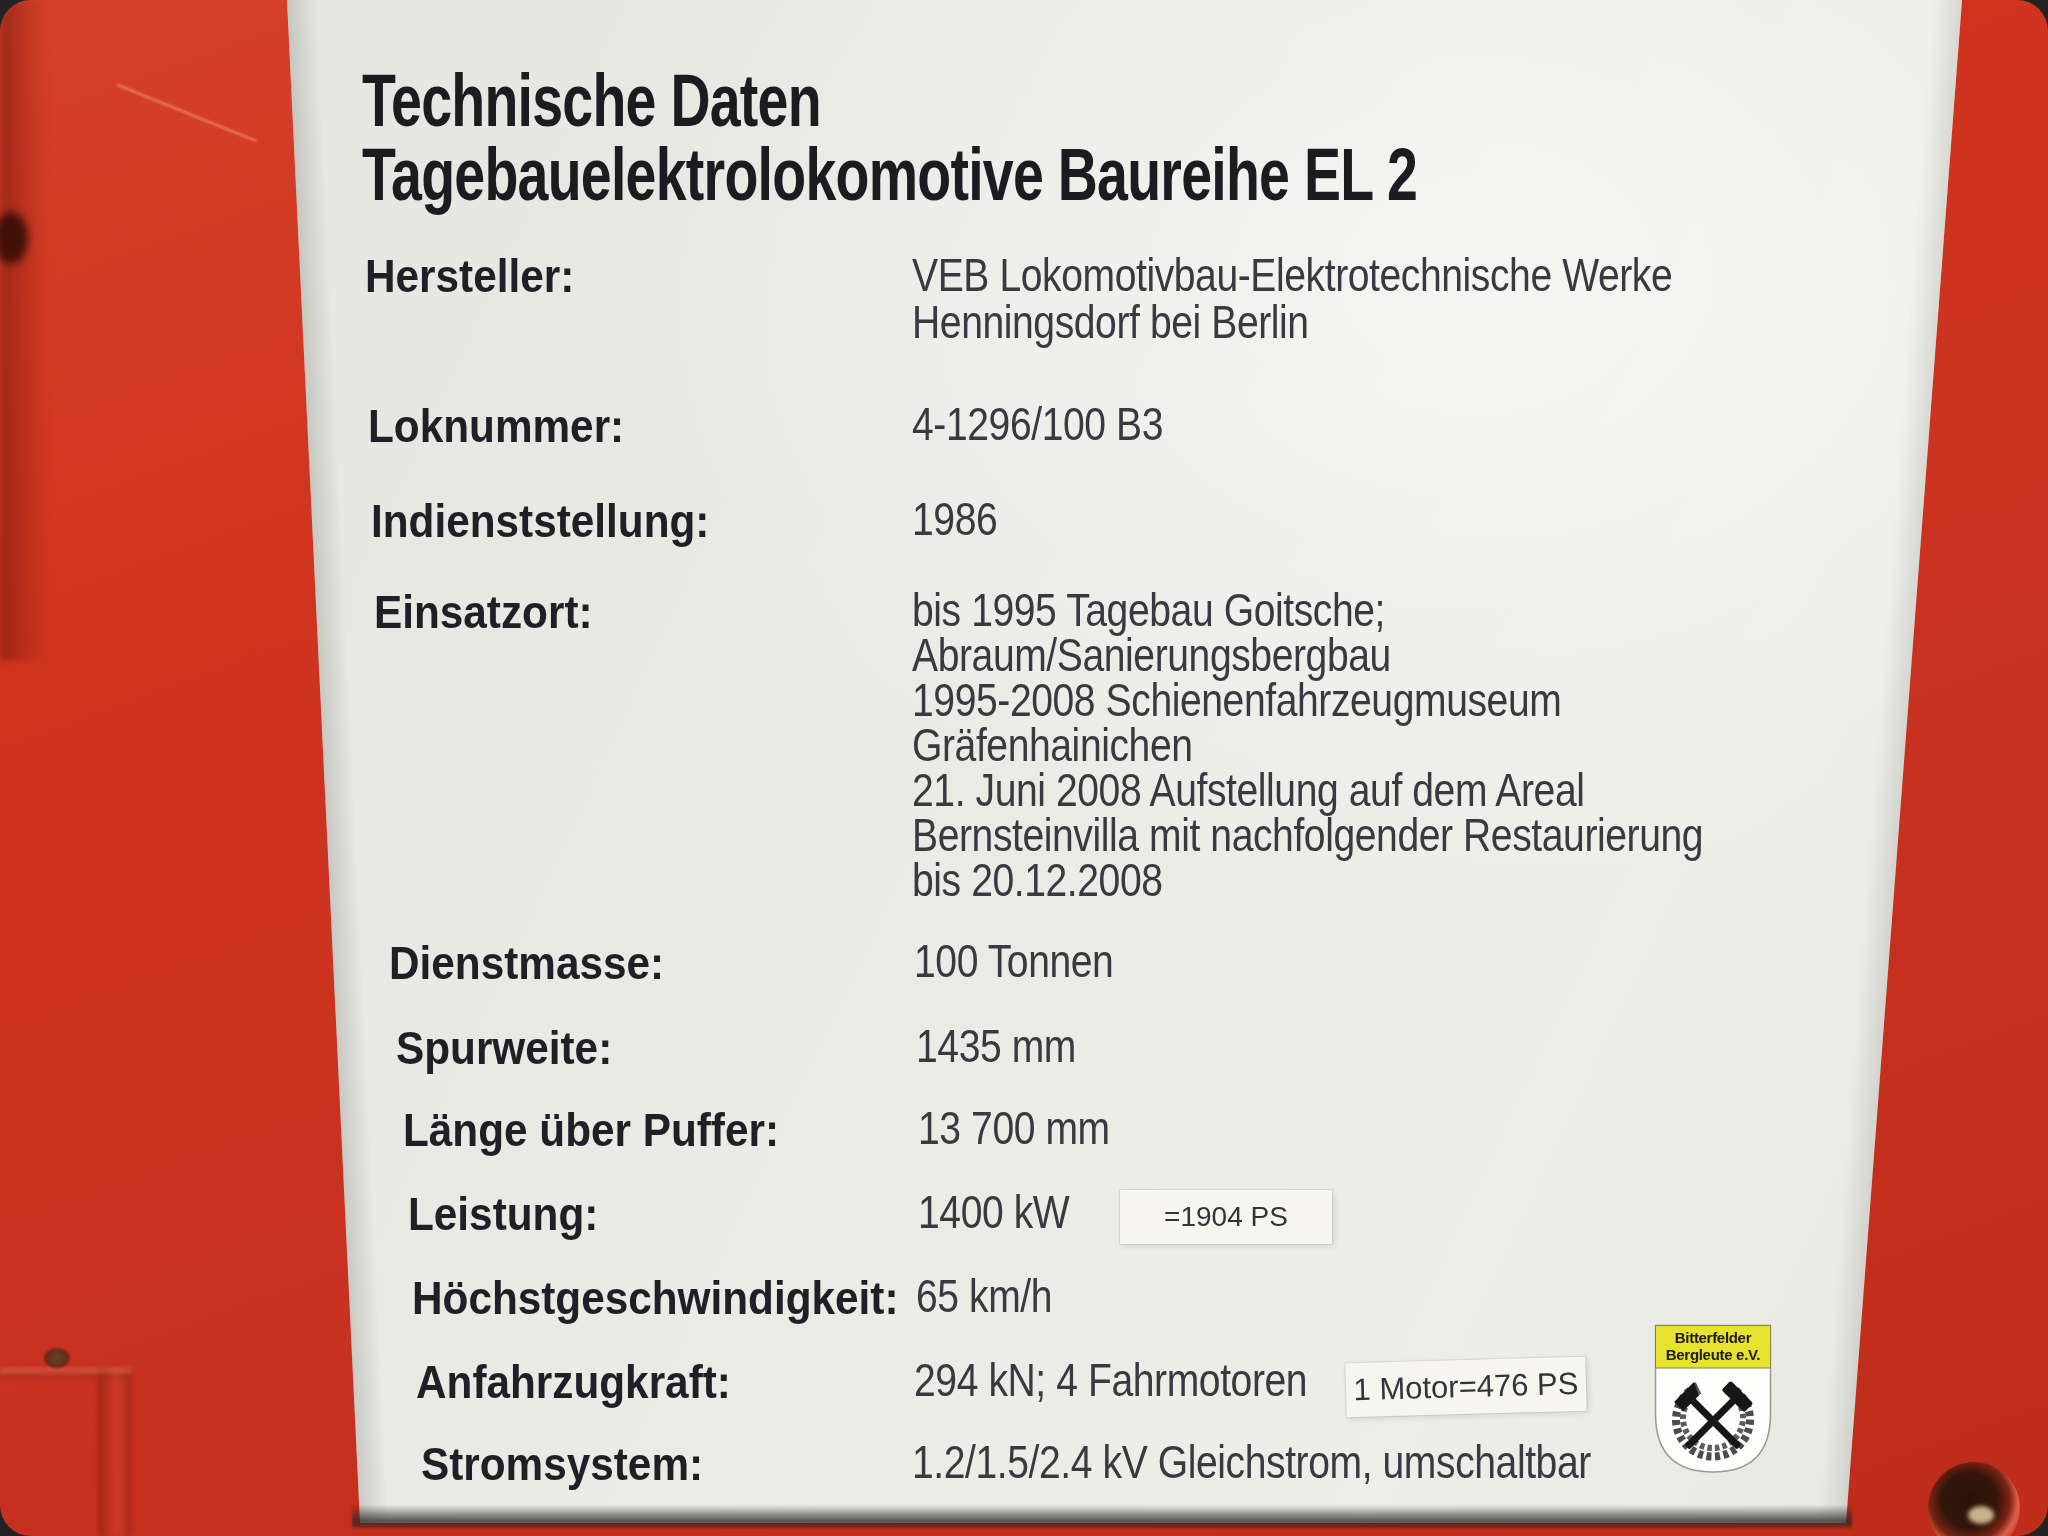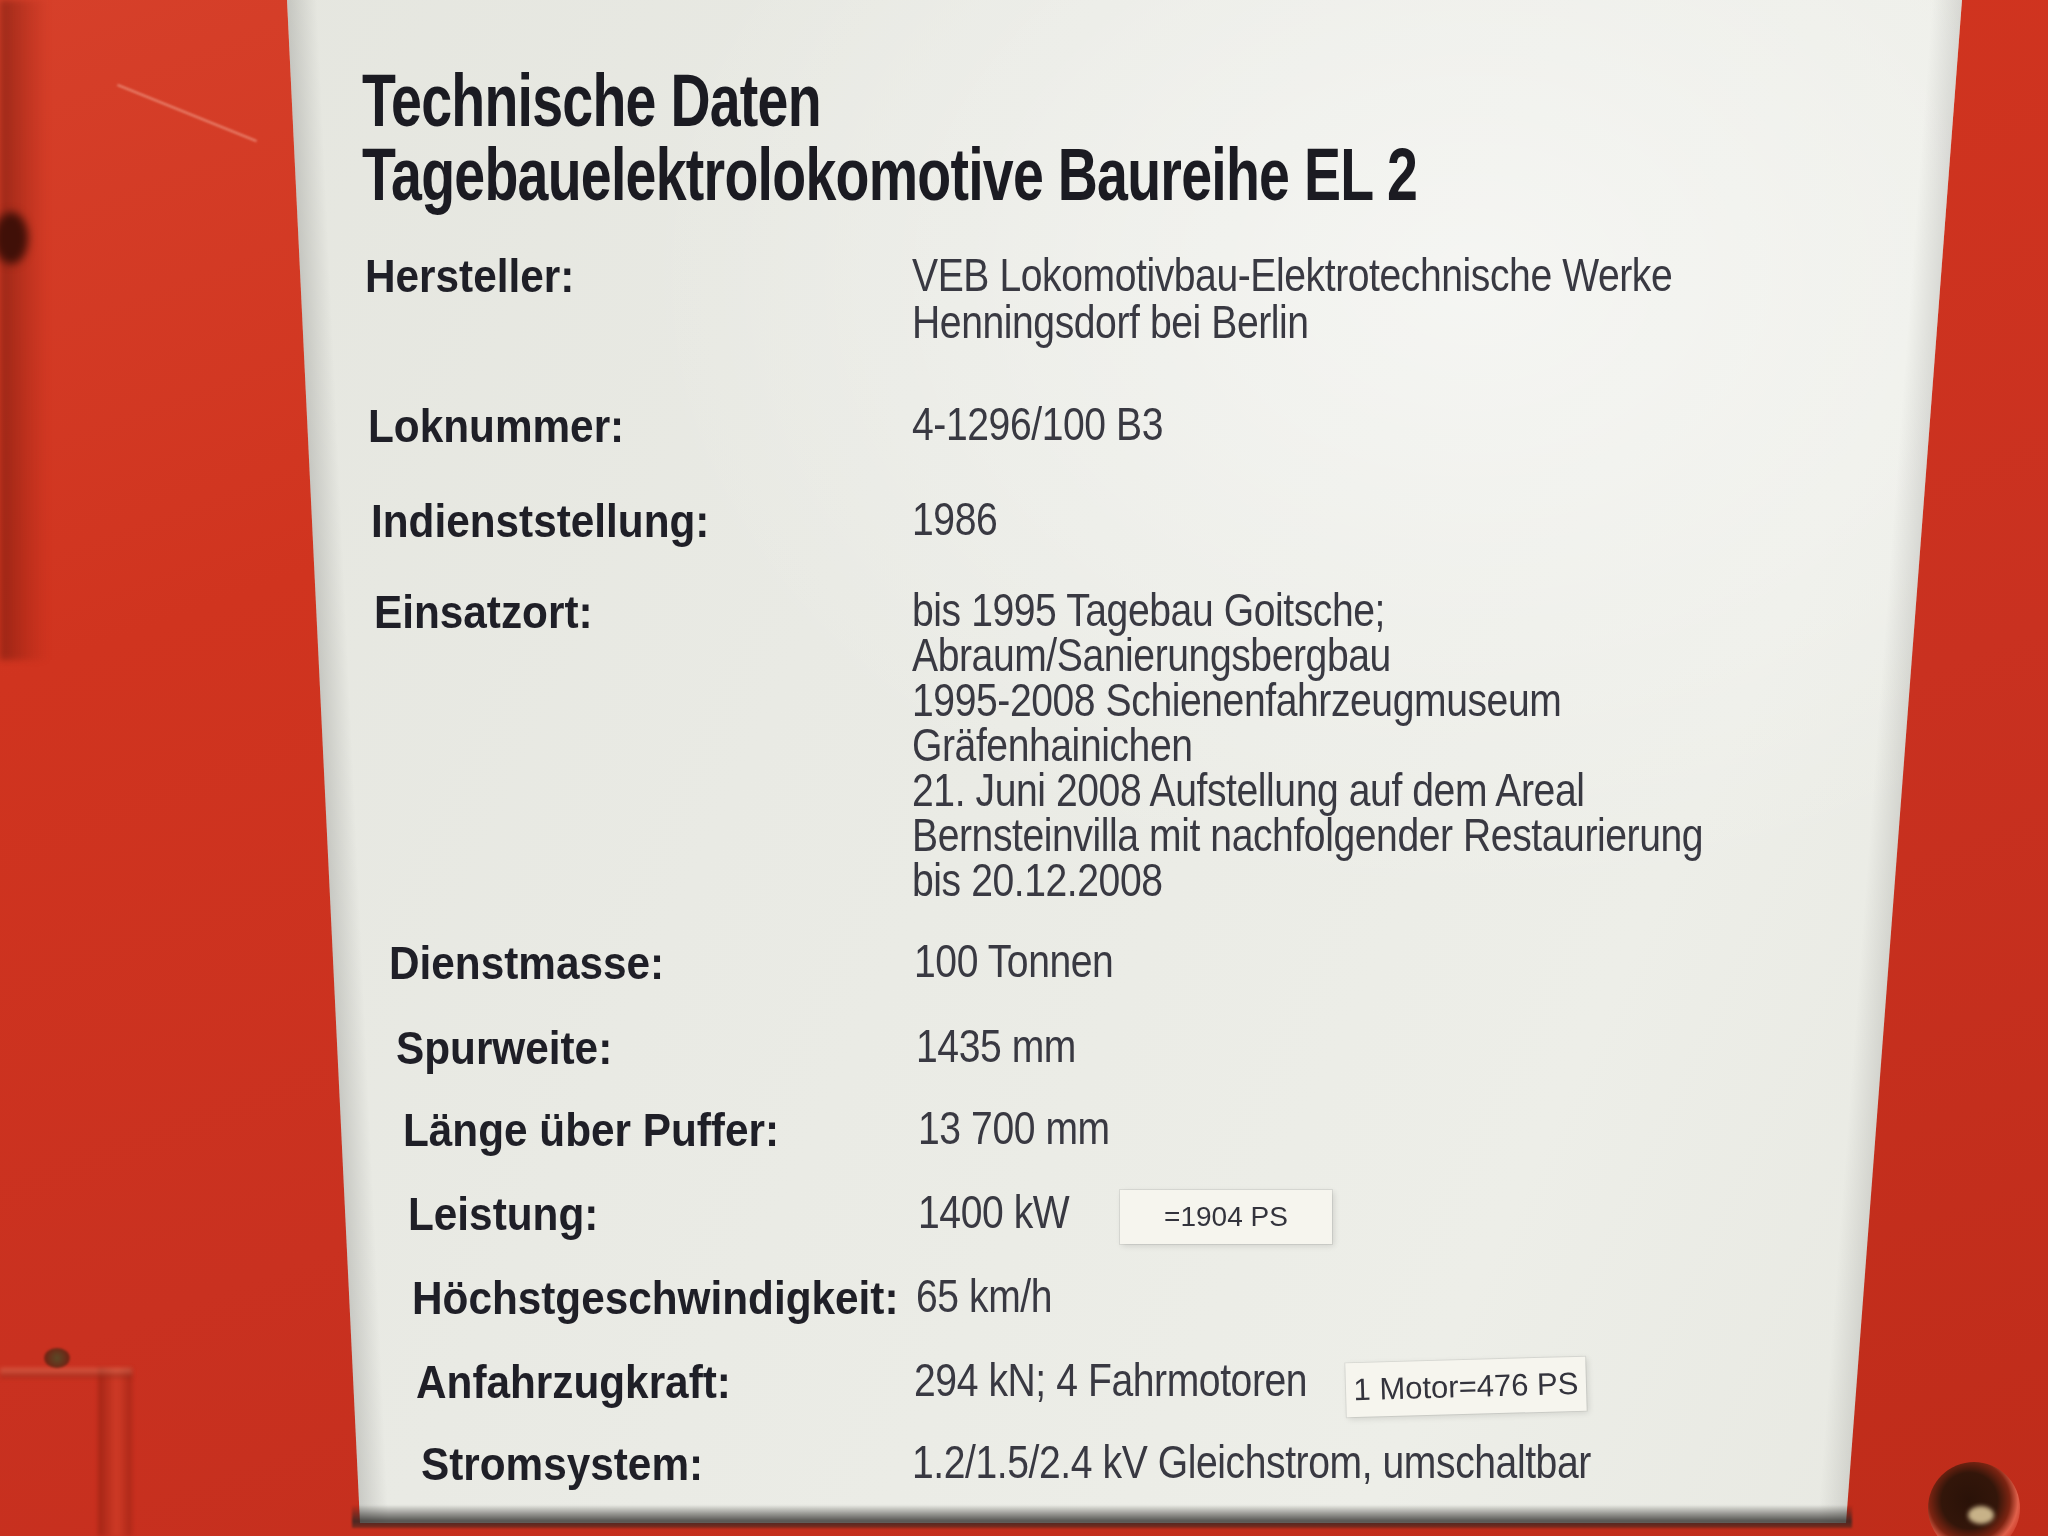--- a/index.html
+++ b/index.html
@@ -1,18 +1,18 @@
 <!DOCTYPE html>
 <html><head>
 <meta charset="utf-8">
 <style>
   html,body{margin:0;padding:0;background:#222;}
   #canvas{position:relative;width:2048px;height:1536px;overflow:hidden;
           font-family:"Liberation Sans","DejaVu Sans",sans-serif;
-          background:linear-gradient(160deg,#d6402a 0%,#d0341f 30%,#c93120 60%,#bf2c1a 100%);}
+          background:linear-gradient(160deg,#d6402a 0%,#d0341f 30%,#c93120 60%,#bf2c1a 100%);border-radius:31px;}
 
   
   .streak-left{position:absolute;left:0;top:0;width:48px;height:660px;
     background:linear-gradient(90deg,rgba(110,24,12,.55),rgba(140,30,16,.25) 60%,transparent);
     filter:blur(3px);}
   .blotch-dark{position:absolute;left:-6px;top:212px;width:34px;height:52px;border-radius:50%;
     background:#401008;filter:blur(4px);}
   .scratch{position:absolute;left:112px;top:112px;width:150px;height:2px;background:rgba(255,210,190,.5);
     transform:rotate(22deg);filter:blur(1px);}
   .seam-v{position:absolute;left:98px;top:1368px;width:34px;height:168px;
@@ -127,16 +127,38 @@
 
     <div class="spec-label" style="left:416px;top:1356px">Anfahrzugkraft:</div>
     <div class="spec-value" style="left:914px;top:1358px">294 kN; 4 Fahrmotoren</div>
 
     <div class="spec-label" style="left:421px;top:1438px">Stromsystem:</div>
     <div class="spec-value" style="left:912px;top:1440px">1.2/1.5/2.4 kV Gleichstrom, umschaltbar</div>
 
     <div class="sticker s1">=1904 PS</div>
     <div class="sticker s2">1 Motor=476 PS</div>
 
+    <div class="badge">
+      <svg width="118" height="150" viewBox="0 0 118 150">
+        <path d="M1.5,1.5 H116.5 V90 Q116.5,148 59,148 Q1.5,148 1.5,90 Z" fill="#fdfdfb" stroke="#9a9a92" stroke-width="1.5"></path>
+        <path d="M1.5,1.5 H116.5 V44 H1.5 Z" fill="#e6e22e" stroke="#8a8a30" stroke-width="1"></path>
+        <g>
+          <path d="M43.5,62 A37,37 0 1 0 74.5,62" fill="none" stroke="#4c4c50" stroke-width="8" stroke-dasharray="5 3.5"></path>
+          <path d="M46,67 A30,30 0 1 0 72,67" fill="none" stroke="#5b5b60" stroke-width="6" stroke-dasharray="4.5 3"></path>
+        </g>
+        <g fill="#171717">
+          <g transform="rotate(45 59 97)">
+            <rect x="55.5" y="60" width="7" height="74" rx="2"></rect>
+            <rect x="43" y="56" width="32" height="13" rx="2"></rect>
+          </g>
+          <g transform="rotate(-45 59 97)">
+            <rect x="55.5" y="60" width="7" height="74" rx="2"></rect>
+            <path d="M45,56 h28 l-6,13 h-22 Z"></path>
+          </g>
+        </g>
+      </svg>
+      <div class="badge-text l1">Bitterfelder</div>
+      <div class="badge-text l2">Bergleute e.V.</div>
+    </div>
   </div>
 
   <div class="panel-bottom-shadow"></div>
 </div>
 
 </body></html>

